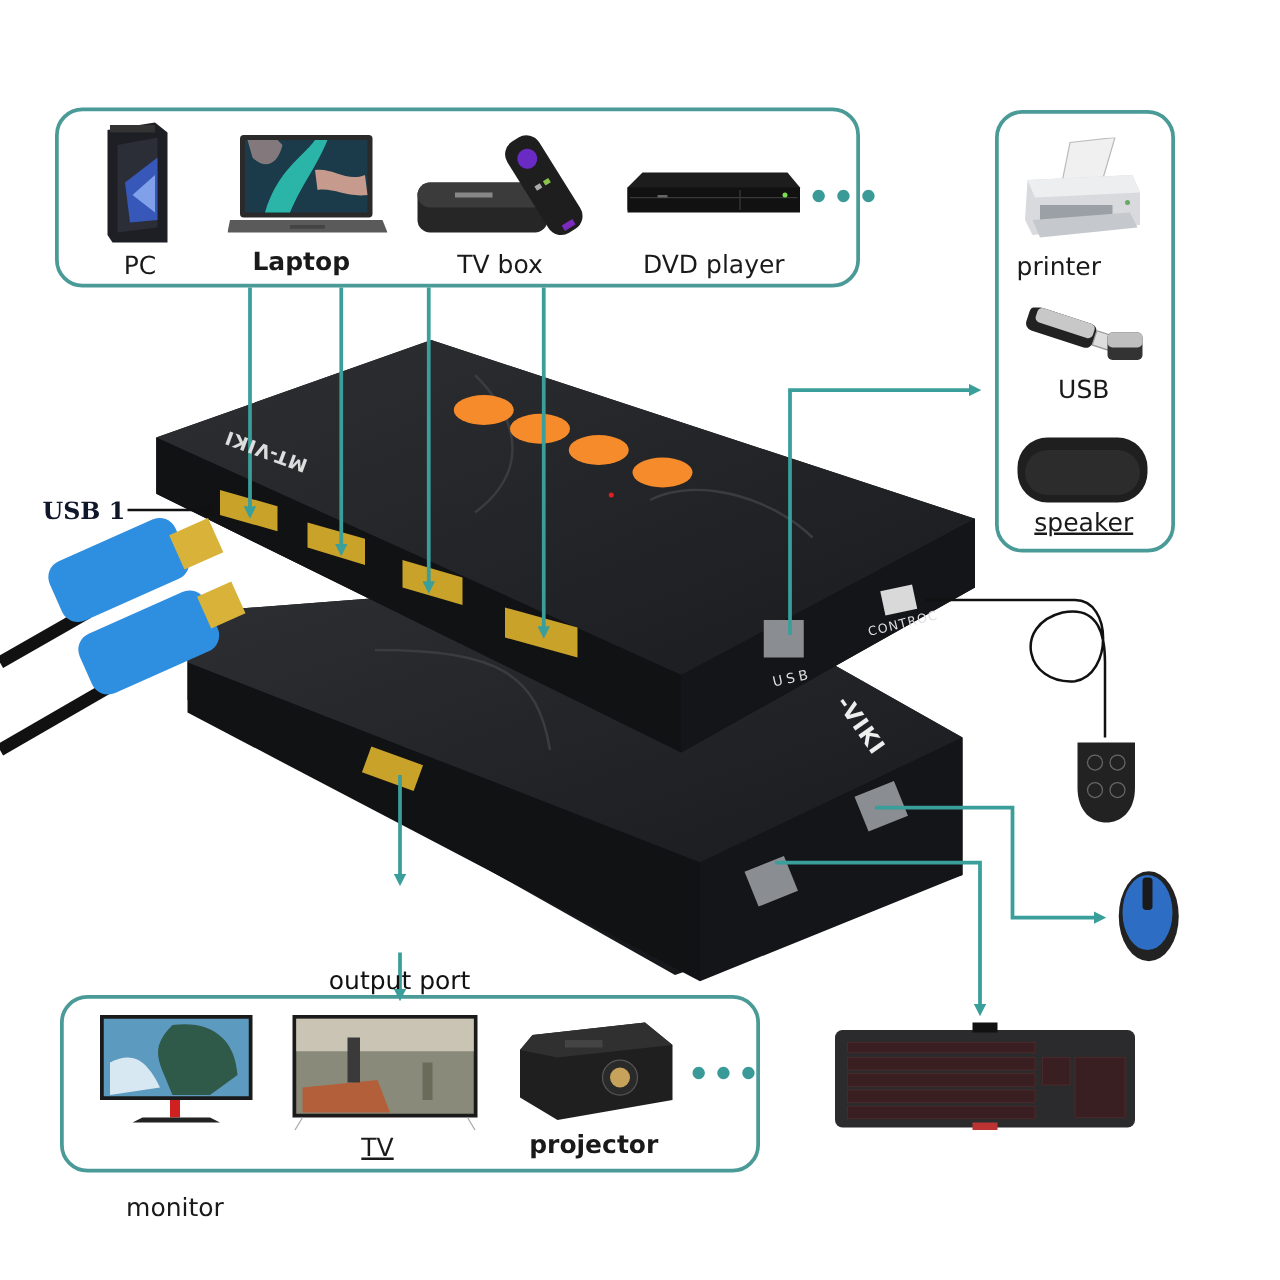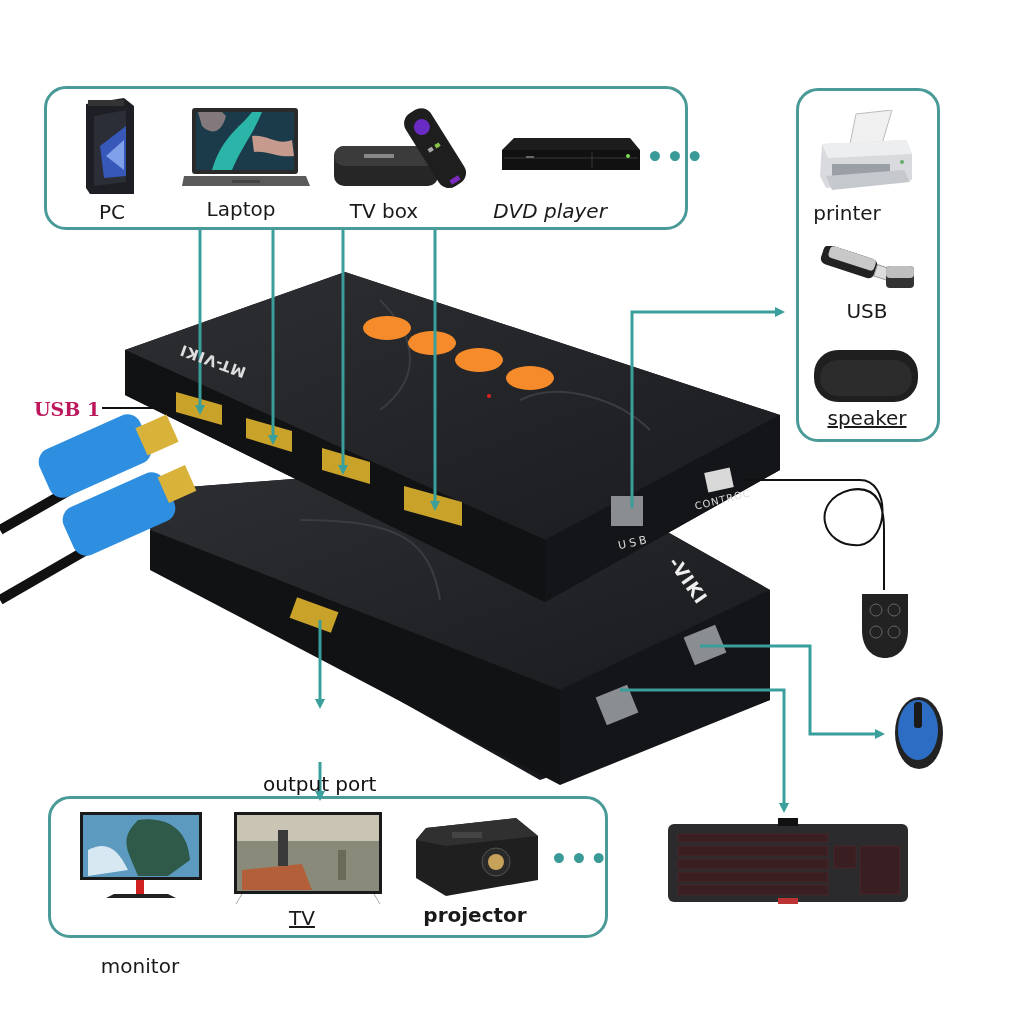--- a/index.html
+++ b/index.html
@@ -2,21 +2,21 @@
 <html><head>
 <meta charset="utf-8">
 <style>
   html,body{margin:0;padding:0;background:#fff;}
   body{width:1024px;height:1024px;position:relative;overflow:hidden;font-family:"DejaVu Sans","Liberation Sans",sans-serif;}
   .panel{position:absolute;border:3px solid #4a9a98;border-radius:22px;background:#fff;box-sizing:border-box;}
   .lbl{position:absolute;font-size:20px;color:#1a1a1a;text-align:right;white-space:nowrap;transform:translateX(-50%);}
   .dots{position:absolute;color:#3a9a98;font-size:28px;letter-spacing:2px;font-weight:bold;line-height:1;}
   .dev{position:absolute;}
   svg.layer{position:absolute;left:0;top:0;}
-  .usb1{position:absolute;left:34px;top:398px;font-family:"DejaVu Serif","Liberation Serif",serif;font-weight:bold;font-size:19px;color:#be185d;}
+  .usb1{position:absolute;left:34px;top:398px;font-family:"DejaVu Serif","Liberation Serif",serif;font-weight:bold;font-size:19px;color:#0f172a;}
   .outlbl{position:absolute;left:263px;top:736px;font-size:20px;color:#111;margin-top:36px;}
 </style>
 </head>
 <body>
 
 <div class="panel" style="left:44px;top:86px;width:644px;height:144px;"></div>
 
 <svg class="dev" style="left:80px;top:96px" width="60" height="100" viewBox="0 0 60 100">
   <polygon points="6,8 44,2 54,10 54,98 10,98 6,92" fill="#1d1f24"></polygon>
   <polygon points="14,20 46,14 46,86 14,90" fill="#2b2e36"></polygon>
@@ -28,45 +28,45 @@
 
 <svg class="dev" style="left:182px;top:106px" width="128" height="84" viewBox="0 0 128 84">
   <rect x="10" y="2" width="106" height="66" rx="3" fill="#2a2a2a"></rect>
   <rect x="14" y="6" width="98" height="58" fill="#1b3b4a"></rect>
   <path d="M30 64 C40 30, 60 20, 70 6 L80 6 C70 30, 60 40, 50 64Z" fill="#2bb5a8"></path>
   <path d="M70 30 C85 28,95 40,110 34 L112 50 C95 52,85 44,72 46Z" fill="#d9a594" opacity="0.9"></path>
   <path d="M20 20 C30 30,40 26,44 10 L40 6 L16 6Z" fill="#c9a3a0" opacity="0.6"></path>
   <polygon points="2,70 124,70 128,80 0,80" fill="#5a5a5a"></polygon>
   <rect x="50" y="74" width="28" height="3" fill="#444"></rect>
 </svg>
-<div class="lbl" style="left:241px;top:197px;">Laptop</div>
+<div class="lbl" style="left:241px;top:197px;font-weight:bold;">Laptop</div>
 
 <svg class="dev" style="left:326px;top:104px" width="160" height="88" viewBox="0 0 160 88">
   <rect x="8" y="42" width="104" height="40" rx="10" fill="#262626"></rect>
   <rect x="8" y="42" width="104" height="20" rx="10" fill="#3b3b3b"></rect>
   <rect x="38" y="50" width="30" height="4" fill="#888"></rect>
   <g transform="rotate(-32 110 40)">
     <rect x="92" y="0" width="30" height="86" rx="12" fill="#1e1e1e"></rect>
     <circle cx="107" cy="18" r="8" fill="#6a2bc4"></circle>
     <rect x="100" y="40" width="5" height="4" fill="#aaa"></rect>
     <rect x="108" y="40" width="5" height="4" fill="#8ac44a"></rect>
     <rect x="102" y="78" width="10" height="5" fill="#7d2bbf"></rect>
   </g>
 </svg>
-<div class="lbl" style="left:384px;top:199px;">TV box</div>
+<div class="lbl" style="left:400px;top:199px;">TV box</div>
 
 <svg class="dev" style="left:500px;top:136px" width="142" height="44" viewBox="0 0 142 44">
   <polygon points="14,2 130,2 140,14 140,32 2,32 2,14" fill="#1d1d1d"></polygon>
   <rect x="2" y="14" width="138" height="20" fill="#111"></rect>
   <line x1="4" y1="22" x2="138" y2="22" stroke="#3a3a3a" stroke-width="1"></line>
   <line x1="92" y1="16" x2="92" y2="32" stroke="#3a3a3a"></line>
   <circle cx="128" cy="20" r="2" fill="#7adf50"></circle>
   <rect x="26" y="20" width="8" height="2" fill="#666"></rect>
 </svg>
-<div class="lbl" style="left:550px;top:199px;font-style:italic;">DVD player</div>
+<div class="lbl" style="left:571px;top:199px;">DVD player</div>
 <div class="dots" style="left:646px;top:144px;">•••</div>
 
 <div class="panel" style="left:796px;top:88px;width:144px;height:354px;"></div>
 
 <svg class="dev" style="left:816px;top:110px" width="100" height="82" viewBox="0 0 100 82">
   <polygon points="40,4 76,0 66,34 34,34" fill="#f0f0f0" stroke="#bbb"></polygon>
   <polygon points="6,34 90,30 96,44 96,70 10,78 4,66" fill="#d8dadd"></polygon>
   <polygon points="6,34 90,30 96,44 12,48" fill="#eceef0"></polygon>
   <rect x="16" y="54" width="58" height="12" fill="#9aa0a6"></rect>
   <polygon points="10,66 88,60 94,72 16,80" fill="#c5c8cc"></polygon>

